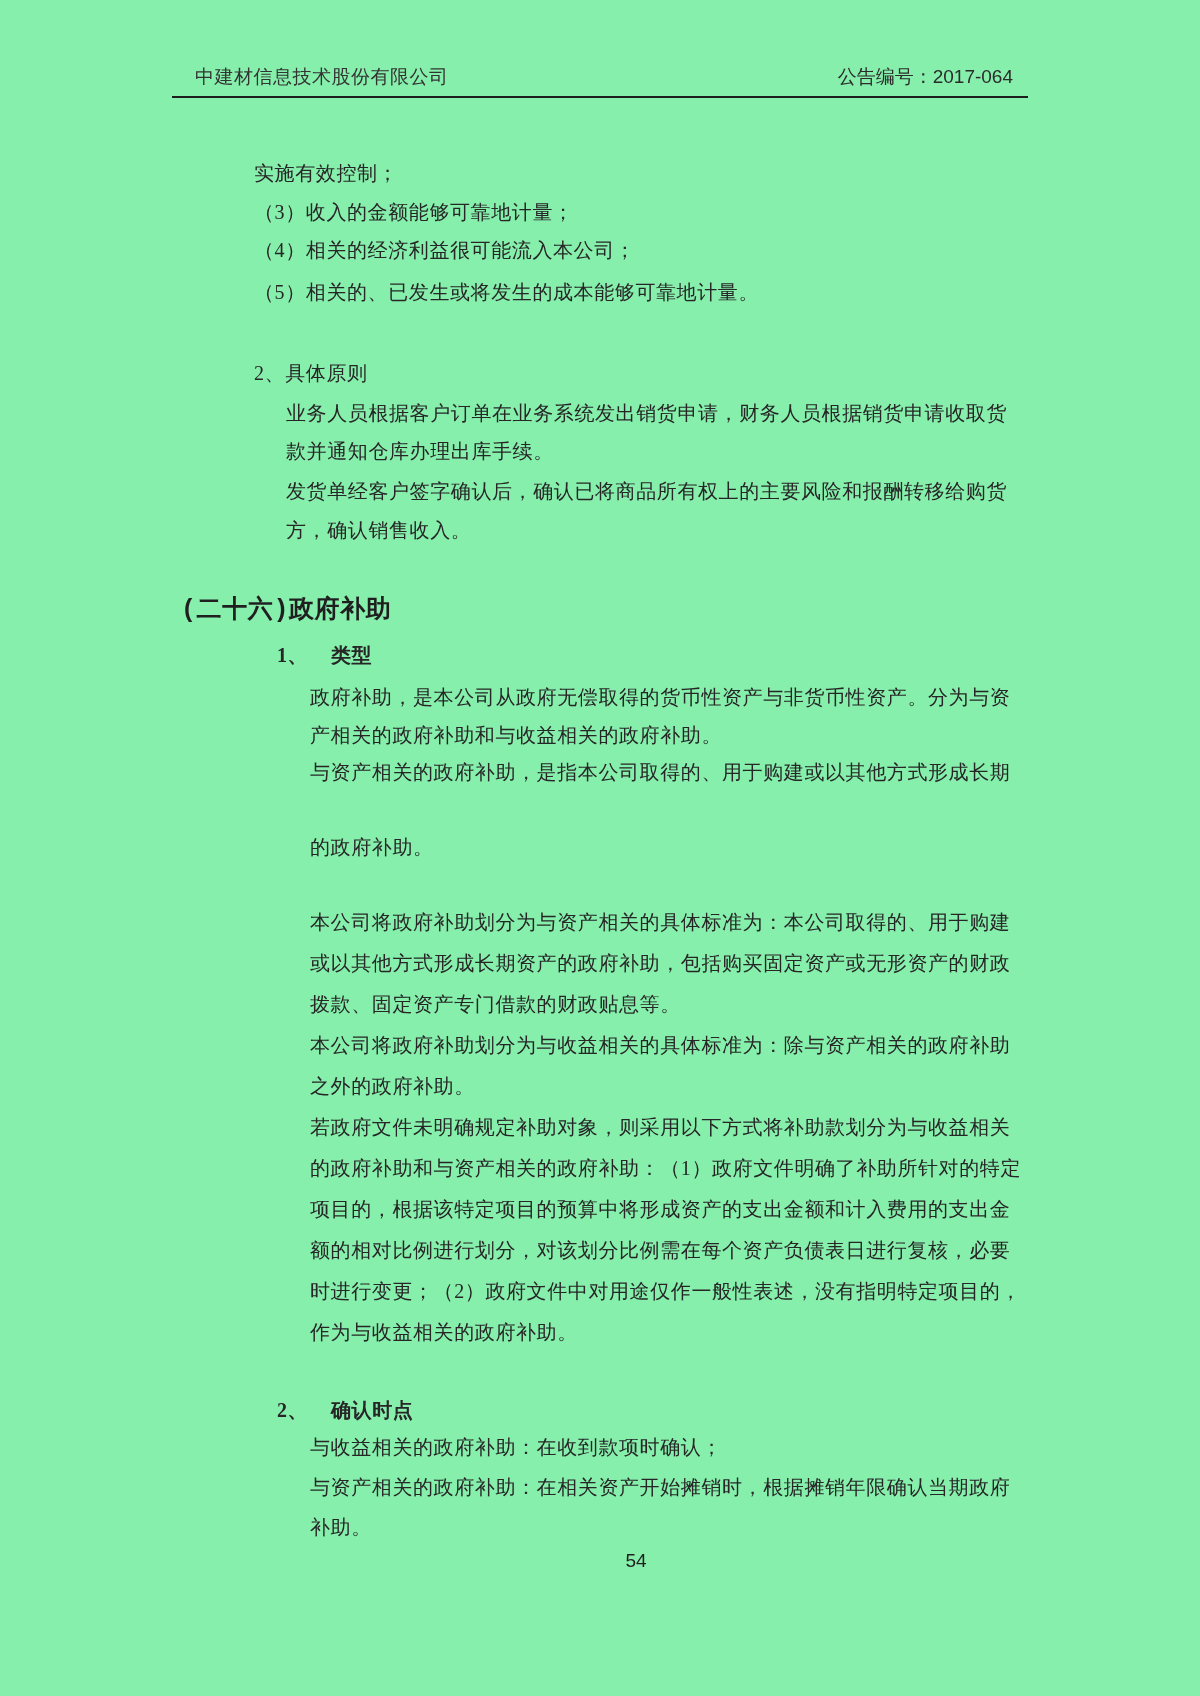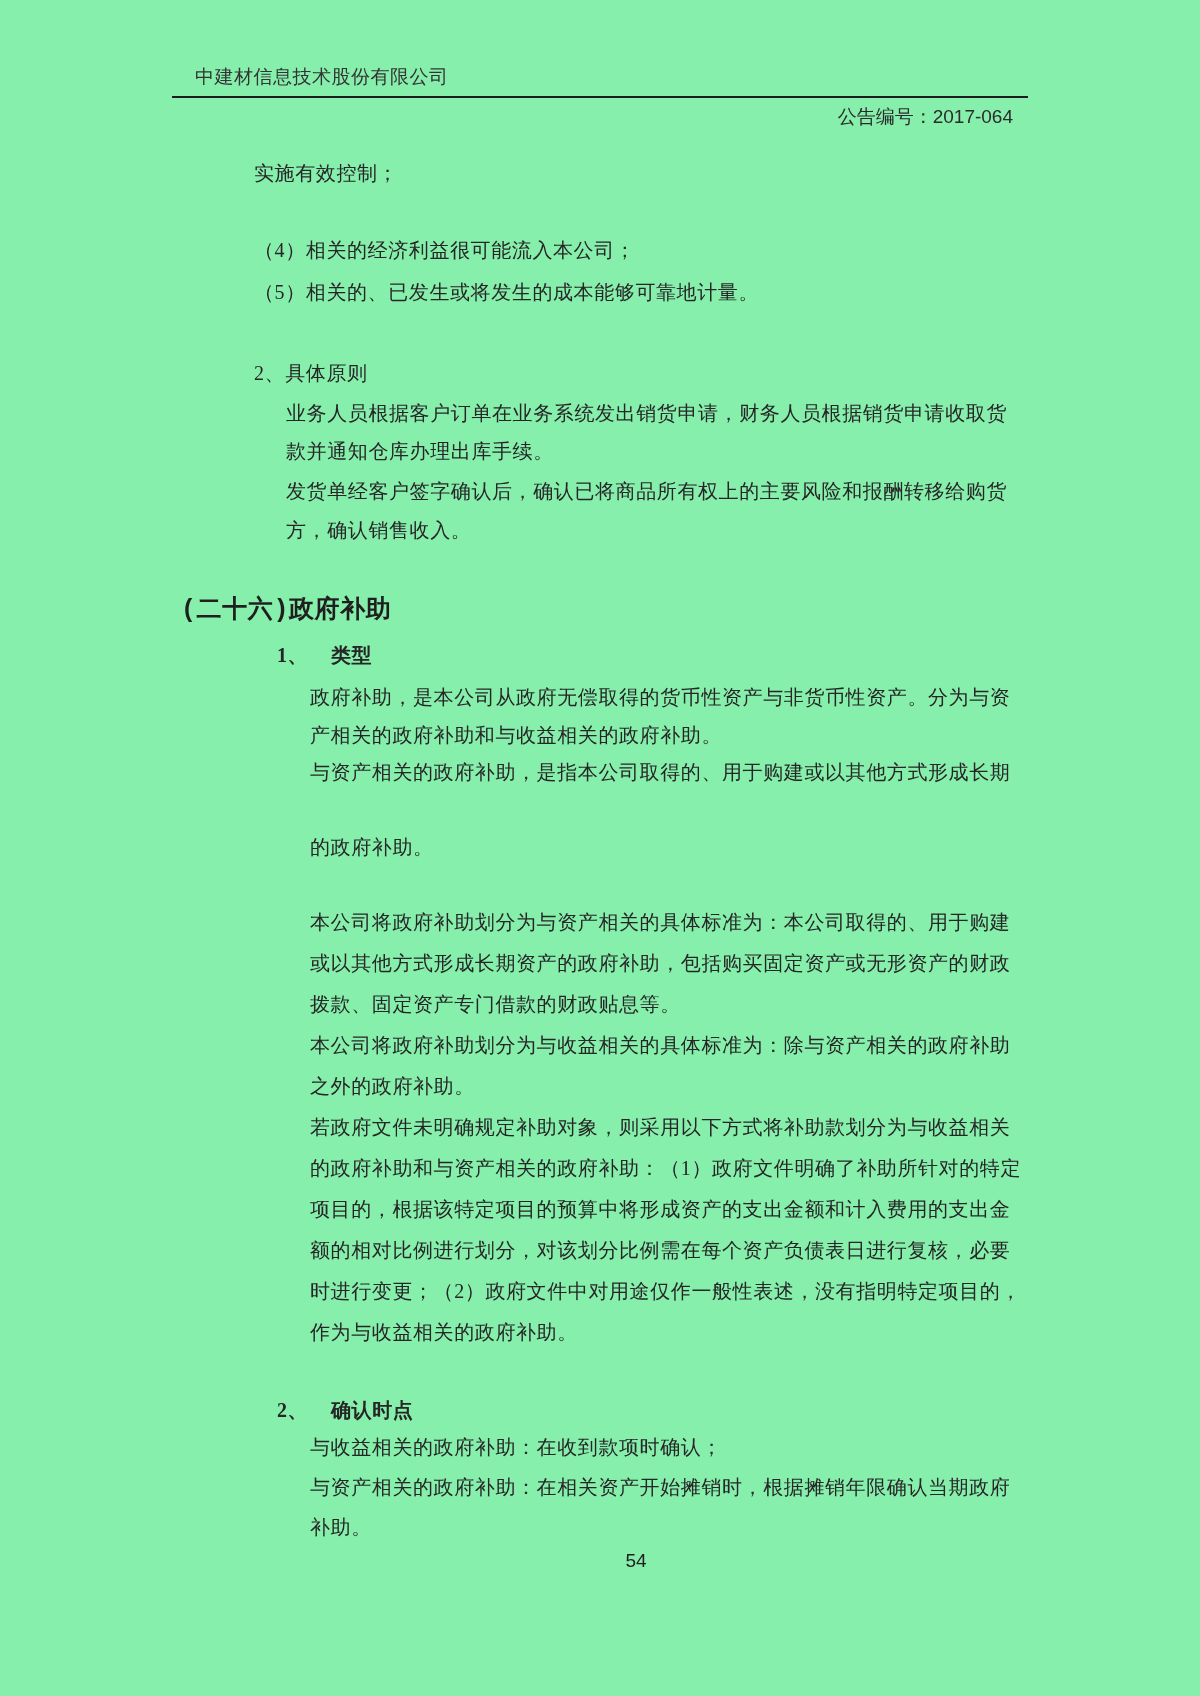--- a/index.html
+++ b/index.html
@@ -26,21 +26,20 @@
     letter-spacing: 0.5px;
   }
   .hdr-notice {
     position: absolute;
     right: 187px;
     top: 64px;
     font-size: 19px;
     color: #2b2b2b;
     white-space: nowrap;
     font-family: "Liberation Sans", "DejaVu Sans", sans-serif;
-    margin-top: 40px;
   }
   .hdr-rule {
     position: absolute;
     left: 172px;
     top: 96px;
     width: 856px;
     height: 2px;
     background: #1d1d1d;
   }
   
@@ -85,20 +84,21 @@
 </head>
 <body>
 
 <div class="page">
 
   <div class="hdr-company">中建材信息技术股份有限公司</div>
   <div class="hdr-notice">公告编号：2017-064</div>
   <div class="hdr-rule"></div>
 
   <div class="line x-list" style="top:160px">实施有效控制；</div>
+  <div class="line x-list" style="top:199px">（3）收入的金额能够可靠地计量；</div>
   <div class="line x-list" style="top:237px">（4）相关的经济利益很可能流入本公司；</div>
   <div class="line x-list" style="top:279px">（5）相关的、已发生或将发生的成本能够可靠地计量。</div>
 
   <div class="line x-list" style="top:360px">2、具体原则</div>
   <div class="line x-para1" style="top:402px">业务人员根据客户订单在业务系统发出销货申请，财务人员根据销货申请收取货</div>
   <div class="line x-para1" style="top:440px">款并通知仓库办理出库手续。</div>
   <div class="line x-para1" style="top:480px">发货单经客户签字确认后，确认已将商品所有权上的主要风险和报酬转移给购货</div>
   <div class="line x-para1" style="top:519px">方，确认销售收入。</div>
 
   <div class="line x-sect sect-heading" style="top:598px">(二十六)政府补助</div>

